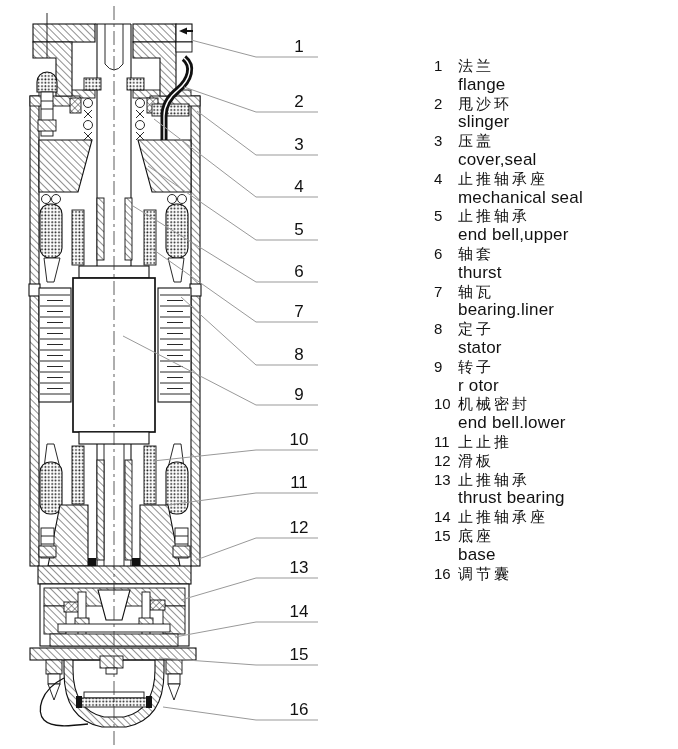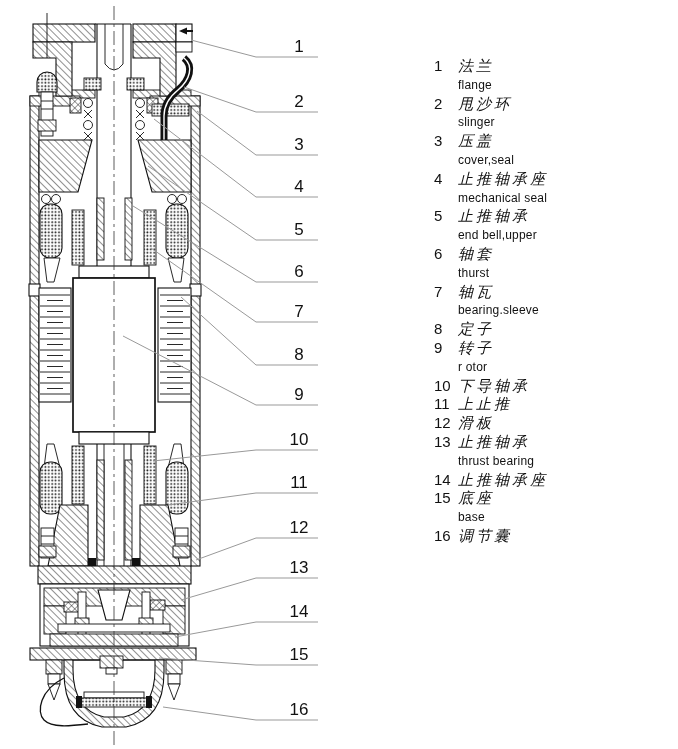--- a/index.html
+++ b/index.html
@@ -3,22 +3,22 @@
 <meta charset="utf-8">
 <style>
   html,body{margin:0;padding:0;background:#fff;}
   .page{position:relative;width:678px;height:749px;background:#fff;overflow:hidden;
         font-family:"Liberation Sans","DejaVu Sans",sans-serif;color:#111;}
   .page svg{position:absolute;left:0;top:0;}
   .legend{position:absolute;left:434px;top:57px;width:242px;list-style:none;margin:0;padding:0;}
   .legend li{margin:0;padding:0;}
   .zh-line{display:flex;font-size:15px;line-height:18.8px;white-space:nowrap;}
   .num{flex:0 0 24px;letter-spacing:0;}
-  .zh{letter-spacing:3px;font-style:italic;}
-  .en-line{font-size:12px;line-height:18.8px;padding-left:24px;white-space:nowrap;letter-spacing:.2px;}
+  .zh{letter-spacing:3px;}
+  .en-line{font-size:17px;line-height:18.8px;padding-left:24px;white-space:nowrap;letter-spacing:.2px;}
   .callout-num{font-size:17px;fill:#111;font-family:"Liberation Sans","DejaVu Sans",sans-serif;}
   .leader{stroke:#999;stroke-width:1;fill:none;}
   .ol{stroke:#111;stroke-width:1.1;}
   .thin{stroke:#111;stroke-width:.9;}
   .wf{fill:#fff;}
 </style>
 </head>
 <body>
 
 <div class="page">
@@ -301,40 +301,42 @@
           <span class="num">6</span>
           <span class="zh">轴套</span>
         </div>
     <div class="en-line">thurst</div>
   </li>
   <li>
     <div class="zh-line">
           <span class="num">7</span>
           <span class="zh">轴瓦</span>
         </div>
-    <div class="en-line">bearing.sleeve</div>
+    <div class="en-line">bearing.liner</div>
   </li>
   <li>
     <div class="zh-line">
           <span class="num">8</span>
           <span class="zh">定子</span>
         </div>
+    <div class="en-line">stator</div>
   </li>
   <li>
     <div class="zh-line">
           <span class="num">9</span>
           <span class="zh">转子</span>
         </div>
     <div class="en-line">r otor</div>
   </li>
   <li>
     <div class="zh-line">
           <span class="num">10</span>
-          <span class="zh">下导轴承</span>
-        </div>
+          <span class="zh">机械密封</span>
+        </div>
+    <div class="en-line">end bell.lower</div>
   </li>
   <li>
     <div class="zh-line">
           <span class="num">11</span>
           <span class="zh">上止推</span>
         </div>
   </li>
   <li>
     <div class="zh-line">
           <span class="num">12</span>

